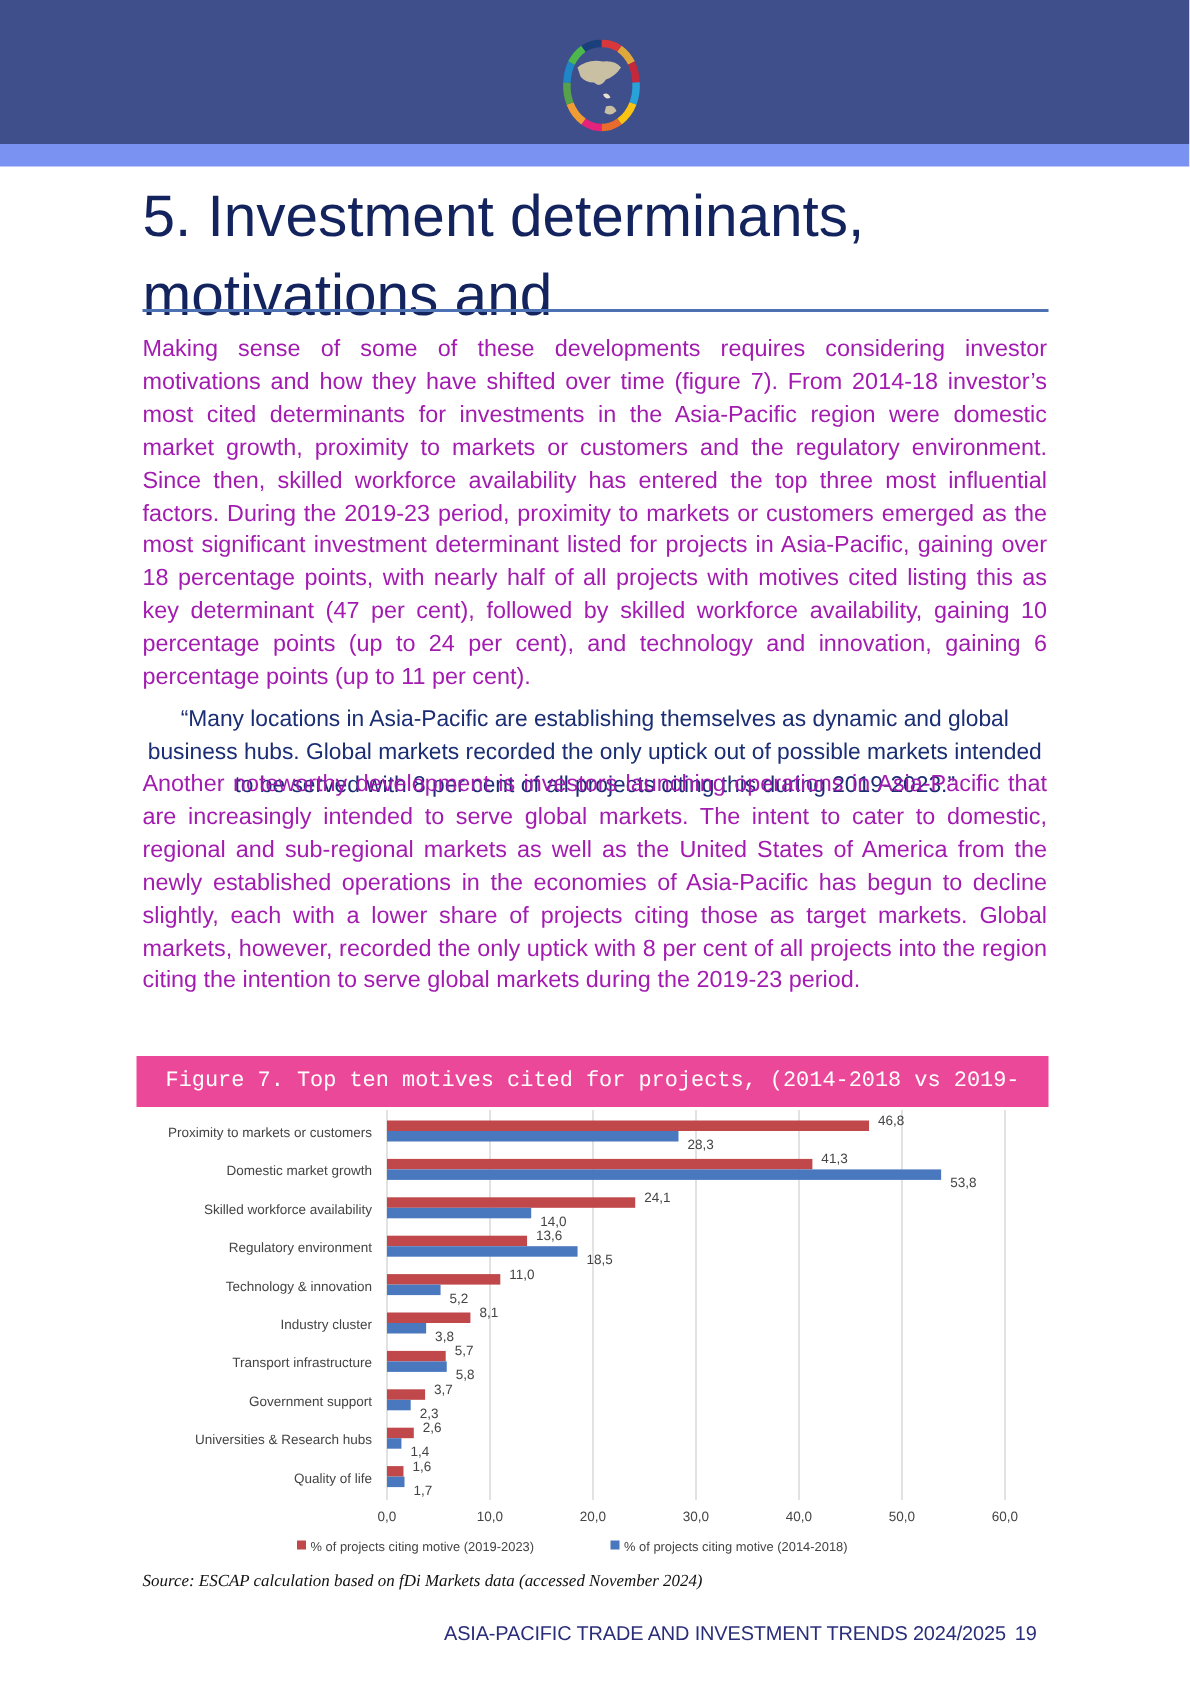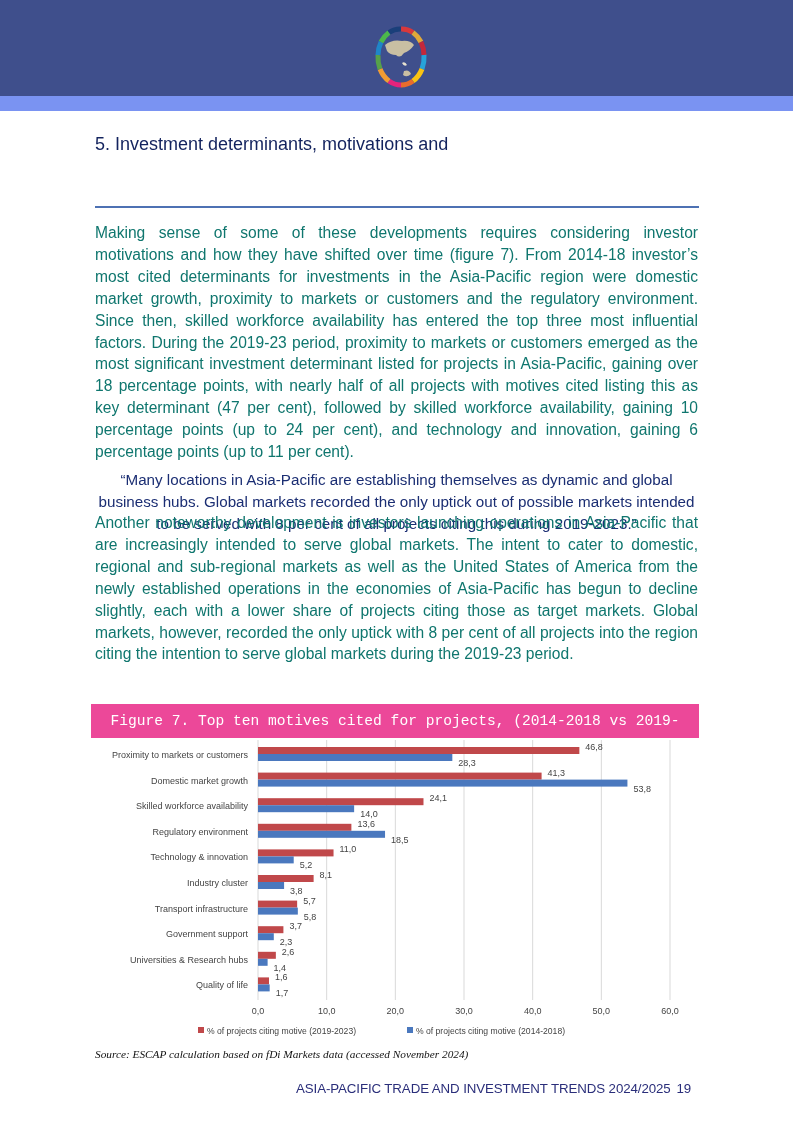--- a/index.html
+++ b/index.html
@@ -1,22 +1,22 @@
 <!DOCTYPE html>
 <html><head>
 <meta charset="utf-8">
 <style>
   html, body { margin:0; padding:0; }
   body { width:793px; height:1121px; background:#ffffff; position:relative; overflow:hidden; font-family:"DejaVu Sans", sans-serif; color:#111; }
   .banner { position:absolute; left:0; top:0; width:793px; height:96px; background:#3f4f8c; }
   .banner-strip { position:absolute; left:0; top:96px; width:793px; height:15px; background:#7a93f2; }
   .logo { position:absolute; left:370px; top:25px; width:62px; height:64px; }
-  .title { position:absolute; left:95px; top:118px; width:605px; font-family:"Liberation Sans", sans-serif; font-size:18px; line-height:53px; color:#13235e; }
+  .title { position:absolute; left:95px; top:118px; width:605px; font-family:"Liberation Sans", sans-serif; font-size:39px; line-height:53px; color:#13235e; }
   .title-rule { position:absolute; left:95px; top:206px; width:604px; height:2px; background:#4d71b3; }
-  .para { position:absolute; left:95px; width:603px; font-family:"Liberation Sans", sans-serif; font-size:15.6px; line-height:21.9px; text-align:justify; color:#0f766e; }
+  .para { position:absolute; left:95px; width:603px; font-family:"Liberation Sans", sans-serif; font-size:15.6px; line-height:21.9px; text-align:justify; color:#a21caf; }
   .para1 { top:222px; }
   .para2 { top:512px; }
   .quote { position:absolute; left:95px; top:469px; width:603px; font-family:"Liberation Sans", sans-serif; font-size:15.2px; line-height:21.9px; text-align:center; color:#1b2e73; }
   .fig-header { position:absolute; left:91px; top:704px; width:608px; height:34px; background:#ec4899; color:#fff; font-family:Liberation Mono, monospace; font-size:14.6px; line-height:34px; text-align:center; }
   .chart { position:absolute; left:91px; top:738px; width:608px; height:305px; }
   .source { position:absolute; left:95px; top:1048px; font-family:Liberation Serif, serif; font-style:italic; font-size:11.3px; color:#111; }
   .footer { position:absolute; left:296px; top:1081px; font-family:"Liberation Sans", sans-serif; font-size:13.3px; color:#2a2e7a; letter-spacing:-0.1px; }
   .footer .pg { margin-left:6px; }
 </style>
 </head>

